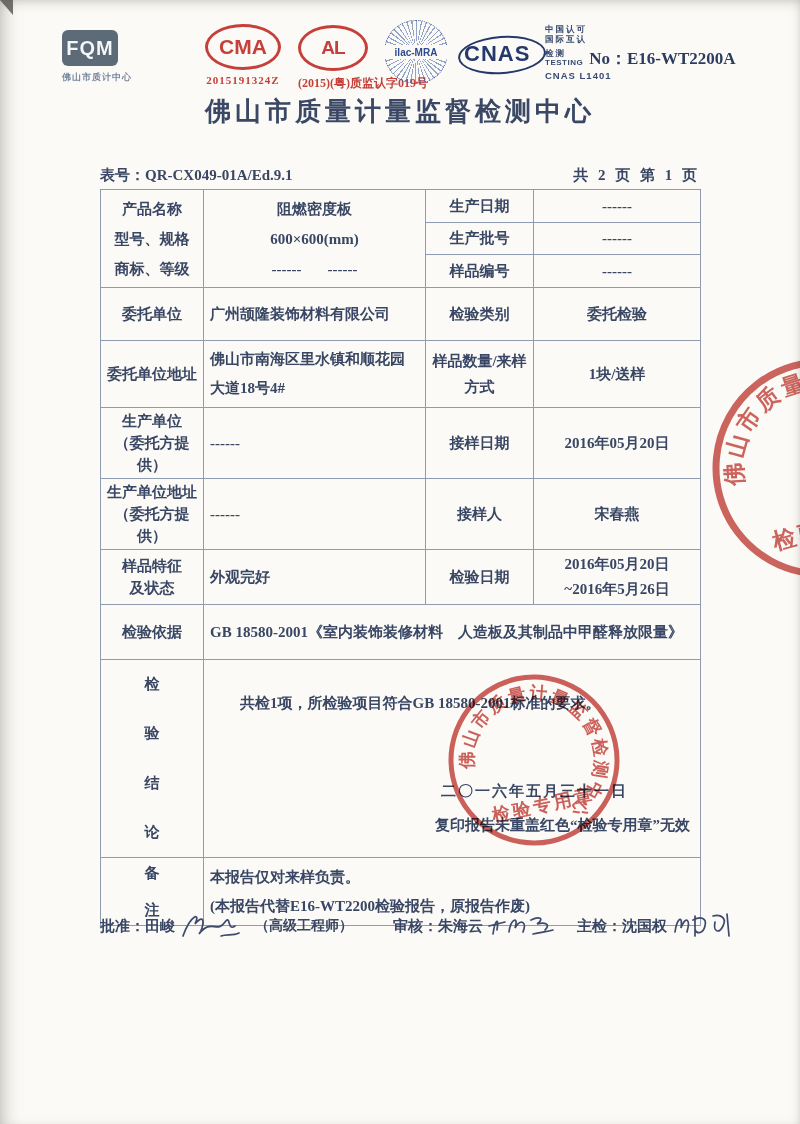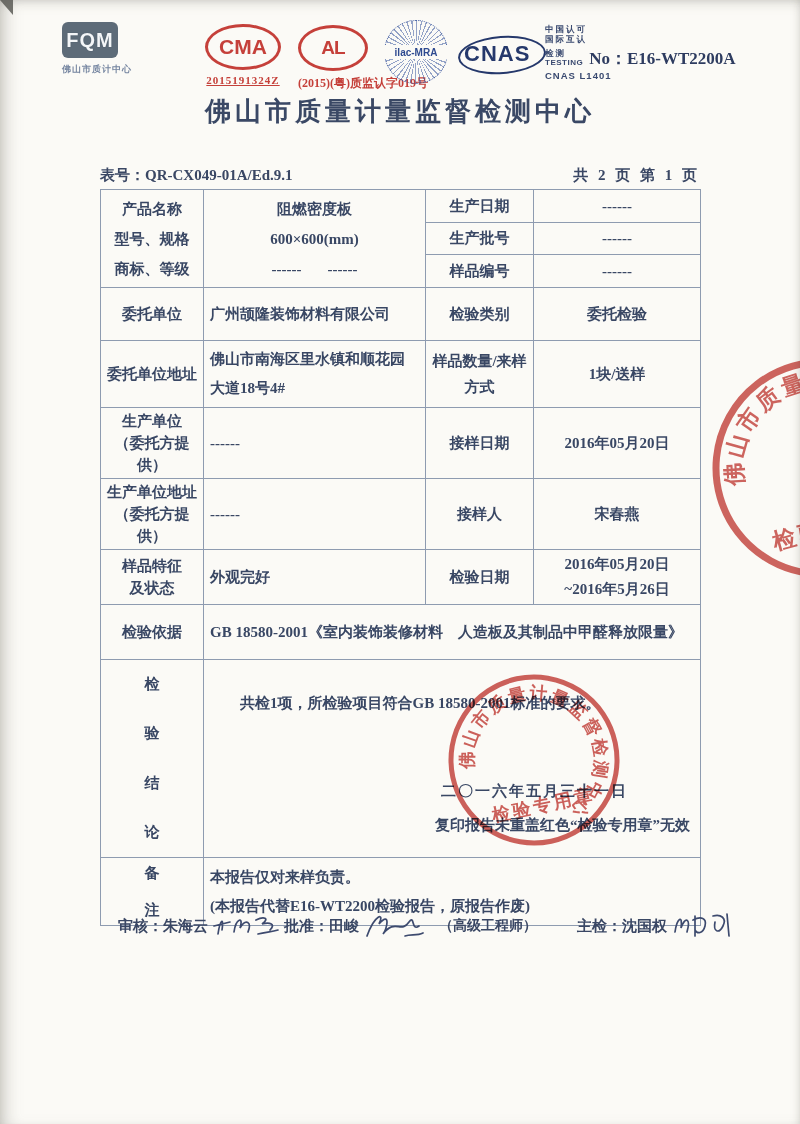--- a/index.html
+++ b/index.html
@@ -15,39 +15,39 @@
                inset -6px 0 10px -6px rgba(140,138,130,.35);
   }
   .corner-mark{
     position:absolute;top:0;left:0;width:0;height:0;
     border-style:solid;border-width:15px 0 0 13px;
     border-color:#5a5a56 transparent transparent transparent;
     opacity:.85;
   }
   
   .logos{position:absolute;top:22px;left:0;width:800px;height:70px;}
-  .fqm{position:absolute;left:62px;top:0;text-align:center;}
+  .fqm{position:absolute;left:62px;top:8px;text-align:center;}
   .fqm-box{
     width:56px;height:36px;border-radius:6px;background:#5d6b78;
     color:#f4f6f8;font-family:"Liberation Sans",sans-serif;font-weight:bold;
     font-size:20px;display:flex;align-items:center;justify-content:center;
     letter-spacing:1px;text-shadow:0 0 1px #41505d;
   }
   .fqm-caption{margin-top:5px;font-size:9px;font-weight:bold;color:#7585a0;letter-spacing:1px;white-space:nowrap;}
   .redmark{position:absolute;text-align:center;color:#c5403a;}
   .cma{left:205px;top:2px;}
   .cal{left:298px;top:3px;}
   .oval{
     border:3px solid #c5403a;border-radius:50%;
     display:flex;align-items:center;justify-content:center;
     font-family:"Liberation Sans",sans-serif;font-weight:bold;color:#c5403a;
   }
   .cma .oval{width:70px;height:40px;font-size:21px;letter-spacing:0px;}
   .cal .oval{width:64px;height:40px;font-size:19px;letter-spacing:-1px;}
-  .cma-num{margin-top:4px;font-size:11px;letter-spacing:1px;font-weight:bold;text-decoration:underline;}
+  .cma-num{margin-top:4px;font-size:11px;letter-spacing:1px;font-weight:bold;}
   .cal-num{margin-top:4px;font-size:12px;font-weight:bold;white-space:nowrap;}
   .ilac{
     position:absolute;left:384px;top:-2px;width:62px;height:62px;border-radius:50%;
     background:
       repeating-conic-gradient(rgba(62,90,160,.55) 0deg 2.5deg, rgba(62,90,160,0) 2.5deg 9deg);
     border:1px dotted #3e5aa0;
   }
   .ilac-band{
     position:absolute;left:-4px;top:24px;width:70px;height:14px;background:#fbfaf6;
     display:flex;align-items:center;justify-content:center;
@@ -277,34 +277,34 @@
       </td>
       <td class="remark-cell" colspan="3">
         <div>本报告仅对来样负责。</div>
         <div>(本报告代替E16-WT2200检验报告，原报告作废)</div>
       </td>
     </tr>
   </tbody>
     </table>
 
   <div class="sign-row">
-    <span class="sign-item gap2">
-      <span>审核：</span>
-      <span>朱海云</span>
-      <svg class="sig-svg" width="72" height="36" viewBox="0 0 72 36">
-        <path class="sig-stroke" d="M8,26 C10,12 14,8 12,22 M4,18 L20,14 M24,24 C26,10 34,8 30,20 C36,10 42,14 38,24 M46,12 C54,8 60,10 52,16 C60,14 66,16 60,22 M48,26 C56,24 62,24 68,22"></path>
-      </svg>
-    </span>
     <span class="sign-item">
       <span>批准：</span>
       <span>田峻</span>
       <svg class="sig-svg" width="66" height="36" viewBox="0 0 66 36">
         <path class="sig-stroke" d="M6,28 C14,6 24,4 18,16 C30,2 26,22 22,26 C34,10 40,26 48,14 C54,6 50,24 58,18 M44,28 C50,26 56,28 62,25"></path>
       </svg>
       <span class="sign-title">（高级工程师）</span>
+    </span>
+    <span class="sign-item gap2">
+      <span>审核：</span>
+      <span>朱海云</span>
+      <svg class="sig-svg" width="72" height="36" viewBox="0 0 72 36">
+        <path class="sig-stroke" d="M8,26 C10,12 14,8 12,22 M4,18 L20,14 M24,24 C26,10 34,8 30,20 C36,10 42,14 38,24 M46,12 C54,8 60,10 52,16 C60,14 66,16 60,22 M48,26 C56,24 62,24 68,22"></path>
+      </svg>
     </span>
     <span class="sign-item gap2">
       <span>主检：</span>
       <span>沈国权</span>
       <svg class="sig-svg" width="70" height="36" viewBox="0 0 70 36">
         <path class="sig-stroke" d="M6,24 C8,10 14,6 12,20 C16,8 22,10 18,24 M26,8 L26,28 M24,12 C32,8 38,10 36,18 C34,26 28,26 26,22 M44,8 C52,6 58,10 54,18 C50,26 44,24 46,14 M58,6 L60,28"></path>
       </svg>
     </span>
   </div>
 

